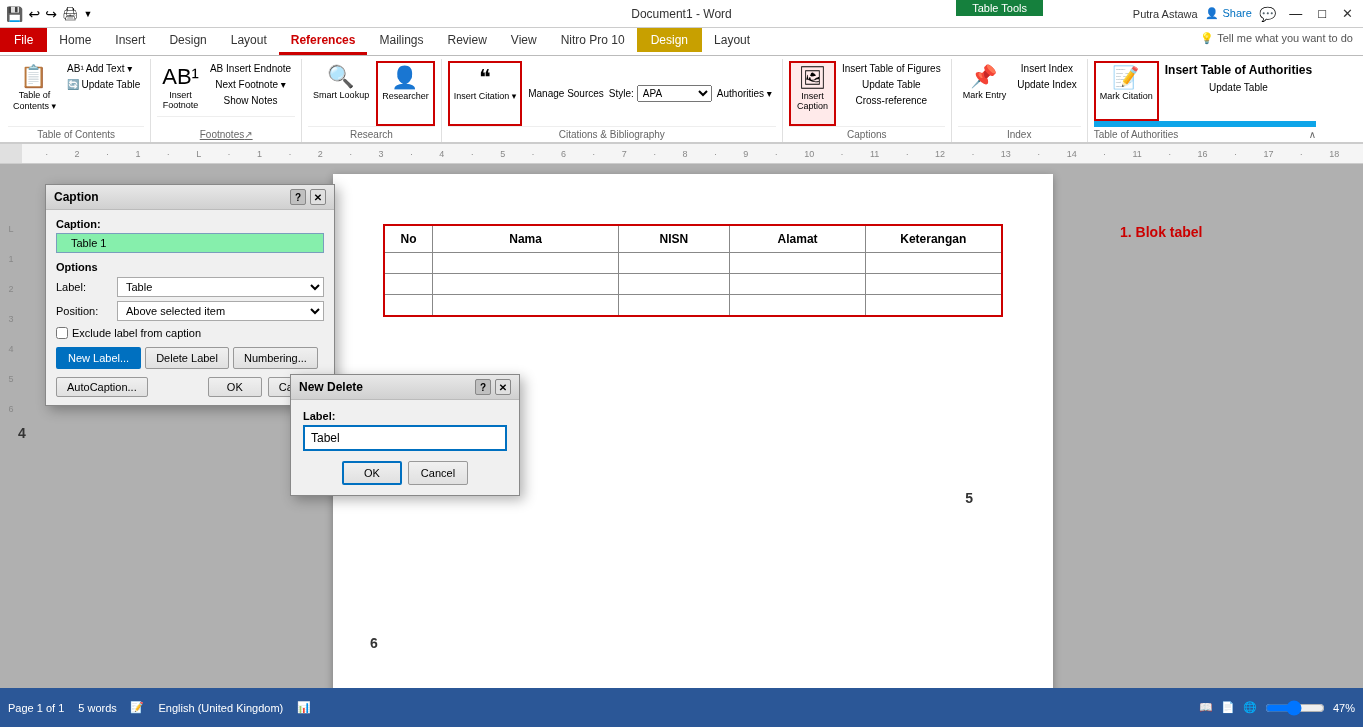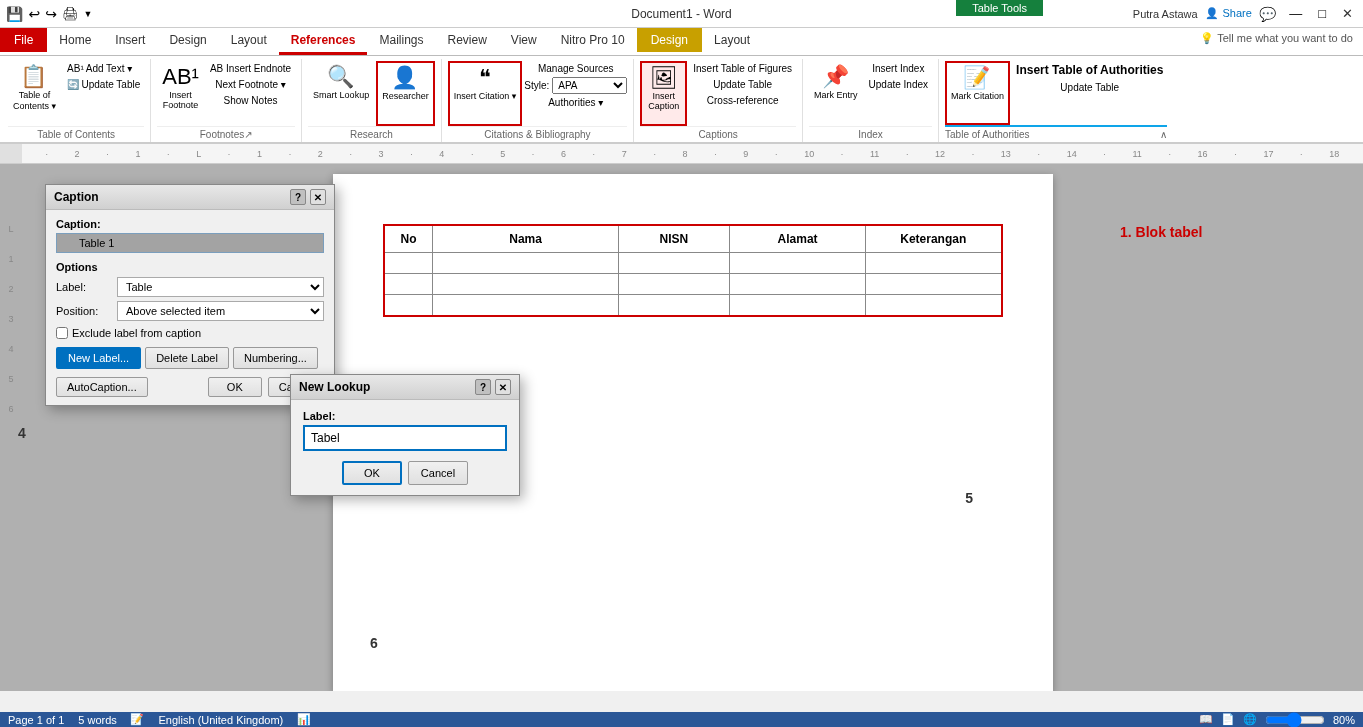--- a/index.html
+++ b/index.html
@@ -76,21 +76,21 @@
       </button>
       <div style="display:flex;flex-direction:column;gap:1px;">
         <button style="padding:1px 3px;border:1px solid transparent;background:none;cursor:pointer;font-size:10px;white-space:nowrap;">
           <span>AB</span>
           <span>Insert Endnote</span>
         </button>
         <button style="padding:1px 3px;border:1px solid transparent;background:none;cursor:pointer;font-size:10px;white-space:nowrap;">Next Footnote ▾</button>
         <button style="padding:1px 3px;border:1px solid transparent;background:none;cursor:pointer;font-size:10px;white-space:nowrap;">Show Notes</button>
       </div>
     </div>
-    <div style="font-size:10px;color:#666;text-align:center;padding-top:2px;border-top:1px solid #eee; display:flex; align-items:flex-start; justify-content:center;">
+    <div style="font-size:10px;color:#666;text-align:center;padding-top:12px;border-top:1px solid #eee; display:flex; align-items:flex-start; justify-content:center;text-decoration:underline;">
       <span>Footnotes</span>
       <span style="cursor:pointer;">↗</span>
     </div>
   </div>
 
   <div style="display:flex; flex-direction:column; border-right:1px solid #e0e0e0; padding:2px 6px; min-width:90px;">
     <div style="display:flex; gap:2px; flex:1;">
       <button style="display:flex;flex-direction:column;align-items:center;padding:2px 4px;border:1px solid transparent;background:none;cursor:pointer;font-size:10px;text-align:center;">
         <span style="font-size:22px;">🔍</span>
         <span style="font-size:9px;">Smart
@@ -104,21 +104,21 @@
     <div style="font-size:10px;color:#666;text-align:center;padding-top:2px;border-top:1px solid #eee;">Research</div>
   </div>
 
   <div style="display:flex; flex-direction:column; border-right:1px solid #e0e0e0; padding:2px 6px; min-width:130px;">
     <div style="display:flex; gap:2px; flex:1; flex-wrap:wrap;">
       <button style="display:flex;flex-direction:column;align-items:center;padding:2px 4px;border:2px solid #cc0000;background:none;cursor:pointer;font-size:10px;text-align:center;">
         <span style="font-size:22px;">❝</span>
         <span style="font-size:9px;">Insert
 Citation ▾</span>
       </button>
-      <div style="display:flex;flex-direction:column;gap:1px;">
+      <div style="display:flex;flex-direction:row;gap:1px;">
         <button style="padding:1px 3px;border:1px solid transparent;background:none;cursor:pointer;font-size:10px;white-space:nowrap;">Manage Sources</button>
         <div style="display:flex;align-items:center;gap:3px;">
           <span style="font-size:10px;">Style:</span>
           <select style="font-size:10px;padding:1px;width:75px;">
             <option>APA</option>
             <option>MLA</option>
           </select>
         </div>
         <button style="padding:1px 3px;border:1px solid transparent;background:none;cursor:pointer;font-size:10px;white-space:nowrap;">Authorities ▾</button>
       </div>
@@ -161,21 +161,21 @@
       <button style="display:flex;flex-direction:column;align-items:center;padding:2px 4px;border:2px solid #cc0000;background:none;cursor:pointer;font-size:10px;text-align:center;">
         <span style="font-size:22px;">📝</span>
         <span style="font-size:9px;">Mark
 Citation</span>
       </button>
       <div style="display:flex;flex-direction:column;gap:1px;">
         <button style="padding:1px 3px;border:1px solid transparent;background:none;cursor:pointer;font-size:12px;white-space:nowrap;font-weight:bold;">Insert Table of Authorities</button>
         <button style="padding:1px 3px;border:1px solid transparent;background:none;cursor:pointer;font-size:10px;white-space:nowrap;">Update Table</button>
       </div>
     </div>
-    <div style="font-size:10px;color:#666;text-align:center;padding-top:2px;border-top:2px solid #0ea5e9; display:flex; justify-content:space-between;">
+    <div style="font-size:10px;color:#666;text-align:center;padding-top:2px;border-top:6px solid #0ea5e9; display:flex; justify-content:space-between;">
       <span>Table of Authorities</span>
       <span style="cursor:pointer;">∧</span>
     </div>
   </div>
 
 </div>
 
 <div style="height:20px; background:#f5f5f5; border-bottom:1px solid #ccc; display:flex; align-items:center; padding:0; font-size:9px; color:#888; overflow:hidden;">
   <div style="width:22px; background:#e0e0e0; height:100%;"></div>
   <div style="flex:1; display:flex; justify-content:space-around; padding:0 10px;">
@@ -285,21 +285,21 @@
   <div style="position:absolute; top:20px; left:45px; width:290px; background:#f0f0f0; border:1px solid #888; box-shadow:4px 4px 12px rgba(0,0,0,0.3); z-index:100;">
     <div style="background:linear-gradient(to bottom,#e8e8e8,#d0d0d0); padding:4px 8px; font-size:12px; font-weight:bold; display:flex; justify-content:space-between; align-items:center; border-bottom:1px solid #bbb; cursor:move;">
       <span>Caption</span>
       <div style="display:flex; gap:4px;">
         <span style="width:16px;height:16px;background:#c0c0c0;border:1px solid #888;cursor:pointer;font-size:10px;text-align:center;line-height:16px;border-radius:2px;">?</span>
         <span style="width:16px;height:16px;background:#e0e0e0;border:1px solid #888;cursor:pointer;font-size:10px;text-align:center;line-height:16px;border-radius:2px;">✕</span>
       </div>
     </div>
     <div style="padding:8px 10px;">
       <div style="font-size:11px;font-weight:bold;margin-bottom:3px;">Caption:</div>
-      <input type="text" style="width: 100%; border: 1px solid rgb(122, 158, 189); padding: 3px 22px; font-size: 11px; background: #a3a3a3; margin-bottom: 8px;" value="Table 1">
+      <input type="text" style="width: 100%; border: 1px solid rgb(122, 158, 189); padding: 3px 14px; font-size: 11px; background: #86efac; margin-bottom: 8px;" value="Table 1">
       <div style="font-size:11px;font-weight:bold;margin-bottom:4px;">Options</div>
       <div style="display:flex;align-items:center;gap:6px;margin-bottom:4px;">
         <label style="font-size:11px;width:55px;">Label:</label>
         <select style="flex:1;border:1px solid #aaa;padding:2px 4px;font-size:11px;background:#fff;">
           <option>Table</option>
           <option>Figure</option>
         </select>
       </div>
       <div style="display:flex;align-items:center;gap:6px;margin-bottom:6px;">
         <label style="font-size:11px;width:55px;">Position:</label>
@@ -325,46 +325,46 @@
           <button style="padding:3px 10px;font-size:11px;background:linear-gradient(to bottom,#f0f0f0,#e0e0e0);border:1px solid #999;cursor:pointer;border-radius:2px;">Cancel</button>
         </div>
       </div>
     </div>
   </div>
 
   <div style="position:absolute; right:390px; bottom:185px; font-weight:bold; font-size:14px; color:#333;">5</div>
 
   <div style="position:absolute; top:210px; left:290px; width:230px; background:#f0f0f0; border:1px solid #888; box-shadow:4px 4px 12px rgba(0,0,0,0.3); z-index:200;">
     <div style="background:linear-gradient(to bottom,#e8e8e8,#d0d0d0); padding:4px 8px; font-size:12px; font-weight:bold; display:flex; justify-content:space-between; align-items:center; border-bottom:1px solid #bbb; cursor:move;">
-      <span>New Lookup</span>
+      <span>New Delete</span>
       <div style="display:flex; gap:4px;">
         <span style="width:16px;height:16px;background:#c0c0c0;border:1px solid #888;cursor:pointer;font-size:10px;text-align:center;line-height:16px;border-radius:2px;">?</span>
         <span style="width:16px;height:16px;background:#e0e0e0;border:1px solid #888;cursor:pointer;font-size:10px;text-align:center;line-height:16px;border-radius:2px;">✕</span>
       </div>
     </div>
     <div style="padding:10px 12px;">
       <div style="font-size:11px;font-weight:bold;margin-bottom:3px;">Label:</div>
       <input type="text" style="width: 100%; border: 2px solid rgb(0, 112, 192); padding: 4px 6px; font-size: 12px; background: rgb(255, 255, 255); margin-bottom: 10px;" value="Tabel">
       <div style="display:flex;gap:6px;justify-content:center;">
         <button style="padding:4px 20px;font-size:11px;background:linear-gradient(to bottom,#f0f0f0,#e0e0e0);border:2px solid #0070c0;cursor:pointer;border-radius:2px;">OK</button>
         <button style="padding:4px 12px;font-size:11px;background:linear-gradient(to bottom,#f0f0f0,#e0e0e0);border:1px solid #999;cursor:pointer;border-radius:2px;">Cancel</button>
       </div>
     </div>
   </div>
 
   <div style="position:absolute; bottom:40px; left:370px; font-weight:bold; font-size:14px; color:#333;">6</div>
 
 </div>
 
-<div style="height:15px; background:#2b5797; color:#fff; display:flex; align-items:center; padding:0 8px; font-size:11px; gap:14px; position:fixed; bottom:0; width:100%;">
+<div style="height:39px; background:#2b5797; color:#fff; display:flex; align-items:center; padding:0 8px; font-size:11px; gap:14px; position:fixed; bottom:0; width:100%;">
   <span>Page 1 of 1</span>
   <span>5 words</span>
   <span style="cursor:pointer;">📝</span>
   <span style="cursor:pointer;">English (United Kingdom)</span>
   <span style="cursor:pointer;">📊</span>
   <div style="margin-left:auto; display:flex; align-items:center; gap:8px;">
     <span style="cursor:pointer;">📖</span>
     <span style="cursor:pointer;">📄</span>
     <span style="cursor:pointer;">🌐</span>
     <input type="range" min="10" max="200" value="100" style="width: 60px; cursor: pointer;">
-    <span>80%</span>
+    <span>47%</span>
   </div>
 </div>
 
 </body></html>

